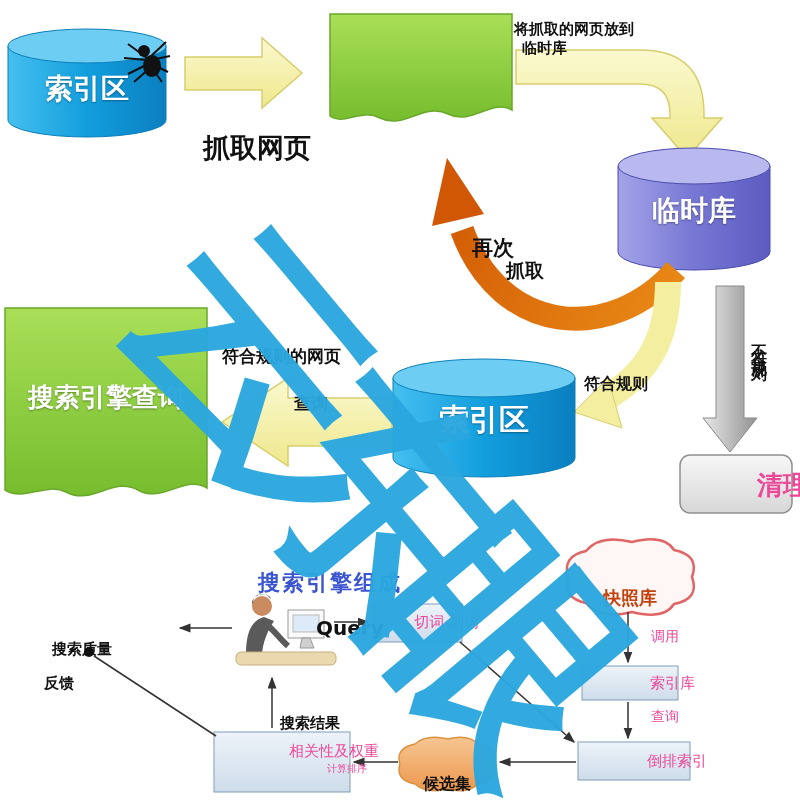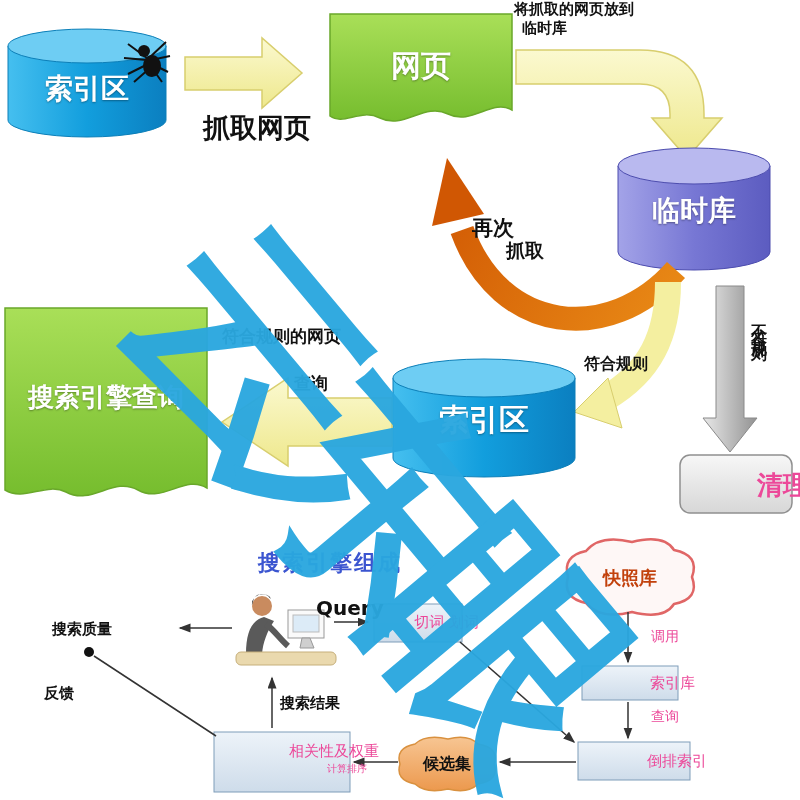--- a/index.html
+++ b/index.html
@@ -1,21 +1,21 @@
 <!DOCTYPE html>
 <html><head>
 <meta charset="utf-8">
 <style>
   html,body{margin:0;padding:0;background:#fff;}
   #canvas{
     position:relative;width:800px;height:800px;background:#ffffff;overflow:hidden;
     font-family:"DejaVu Sans","Liberation Sans",sans-serif;
   }
   #diagram{position:absolute;left:0;top:0;z-index:1;}
-  .lbl{position:absolute;z-index:2;color:#111;font-weight:bold;white-space:nowrap;}
+  .lbl{position:absolute;z-index:2;color:#111;font-weight:bold;white-space:nowrap;margin-top:20px;}
   .wlbl{position:absolute;z-index:2;color:#fff;font-weight:bold;text-align:center;
         text-shadow:0 1px 2px rgba(0,0,0,.35);white-space:nowrap;}
   .boxlbl{position:absolute;z-index:2;color:#ec4899;text-align:right;white-space:nowrap;padding-left:17px;}
   .vert{writing-mode:vertical-rl;letter-spacing:5px;}
   #watermark{
     position:absolute;left:270px;top:185px;z-index:30;pointer-events:none;
     font-size:235px;font-weight:bold;color:#2AA7DF;line-height:1;
     letter-spacing:-42px;white-space:nowrap;
     transform:rotate(50deg);transform-origin:0 0;opacity:.96;
   }
@@ -149,21 +149,20 @@
       <line x1="232" y1="628" x2="180" y2="628" marker-end="url(#mArrow)"></line>
       <line x1="216" y1="736" x2="94" y2="656"></line>
       <circle cx="89" cy="652" r="5" fill="#111" stroke="none"></circle>
     </g>
   </svg>
 
   <div class="wlbl" style="left:8px;top:70px;width:158px;font-size:28px">索引区</div>
 
   <div class="lbl" style="left:203px;top:110px;font-size:27px">抓取网页</div>
 
-  <div class="wlbl" style="left:330px;top:46px;width:182px;font-size:30px">网页</div>
 
   <div class="lbl" style="left:514px;top:0px;font-size:15px">将抓取的网页放到</div>
   <div class="lbl" style="left:522px;top:19px;font-size:15px">临时库</div>
 
   <div class="wlbl" style="left:618px;top:192px;width:152px;font-size:28px">临时库</div>
 
   <div class="lbl" style="left:472px;top:214px;font-size:21px">再次</div>
   <div class="lbl" style="left:506px;top:238px;font-size:19px">抓取</div>
 
   <div class="lbl" style="left:584px;top:354px;font-size:16px">符合规则</div>
@@ -197,17 +196,17 @@
 
   <div class="lbl" style="left:400px;top:754px;width:94px;font-size:16px;text-align:center">候选集</div>
 
   <div class="boxlbl" style="left:214px;top:742px;width:148px;font-size:15px">相关性及权重</div>
   <div class="boxlbl" style="left:214px;top:762px;width:136px;font-size:10px">计算排序</div>
 
   <div class="lbl" style="left:280px;top:694px;font-size:15px">搜索结果</div>
 
   <div class="lbl" style="left:52px;top:620px;font-size:15px">搜索质量</div>
 
-  <div class="lbl" style="left:44px;top:684px;font-size:15px">反馈</div>
+  <div class="lbl" style="left:44px;top:654px;font-size:15px">反馈</div>
 
   <div id="watermark">云东眼</div>
 
 </div>
 
 </body></html>

